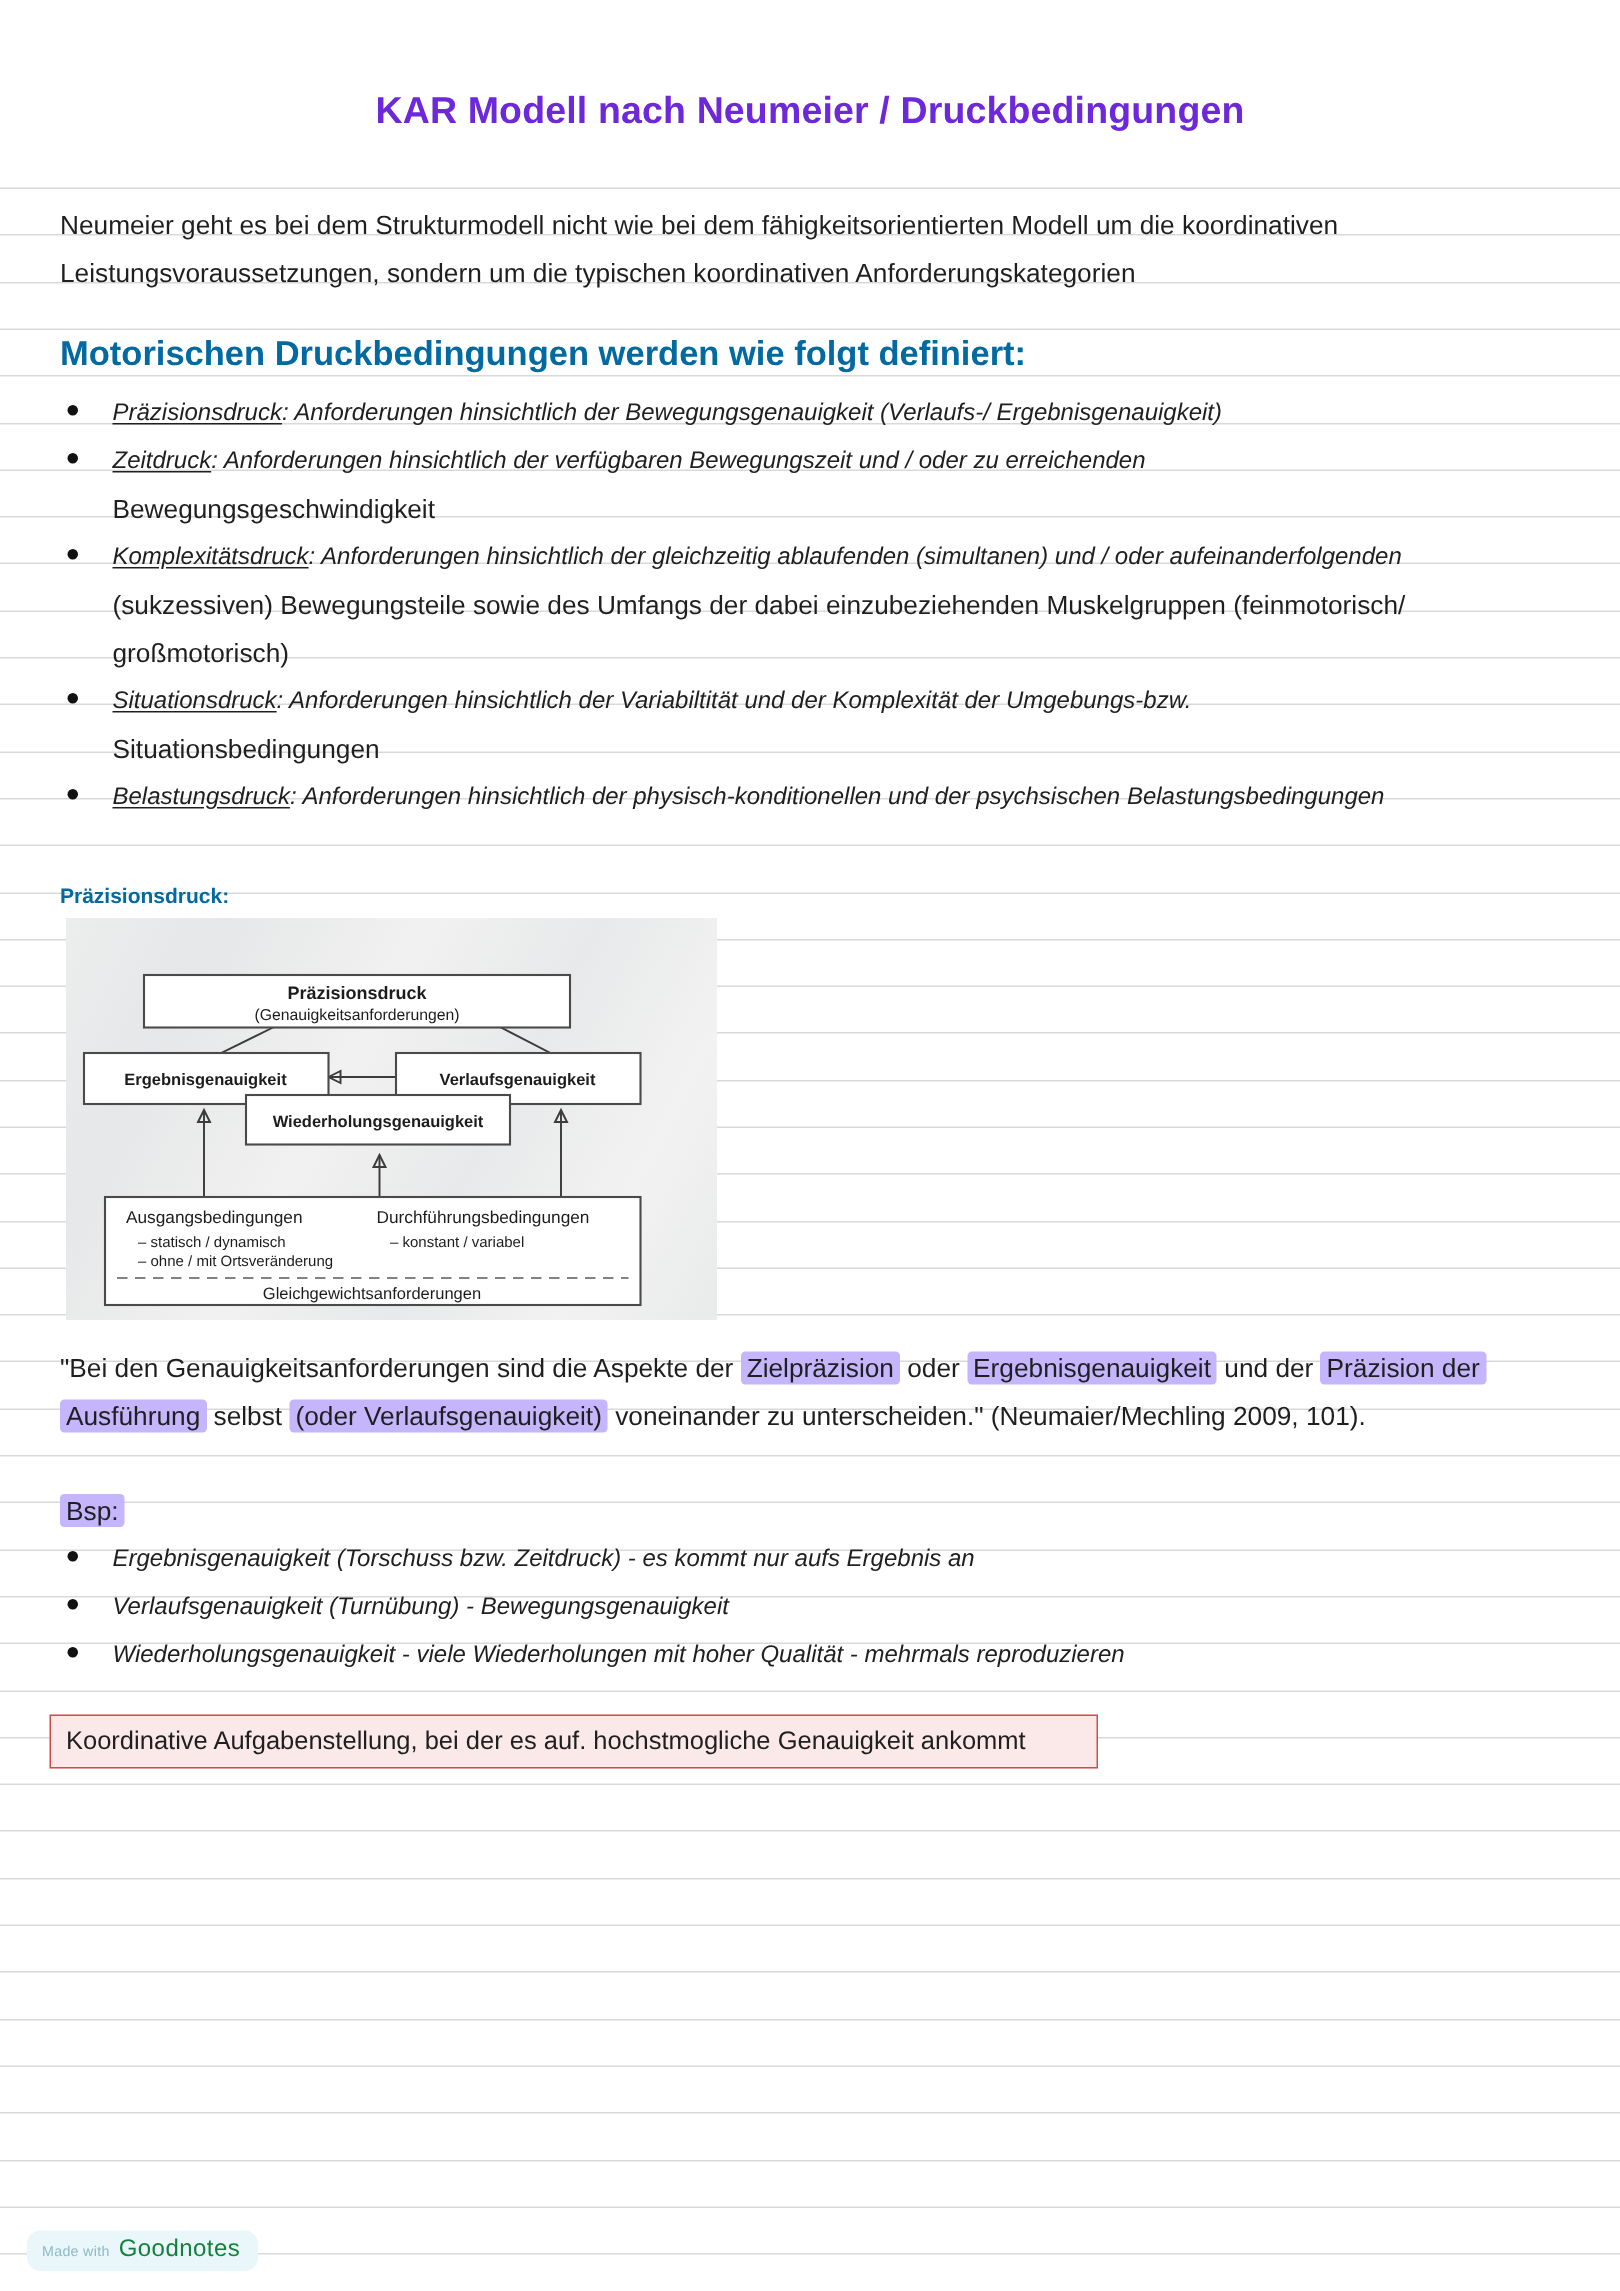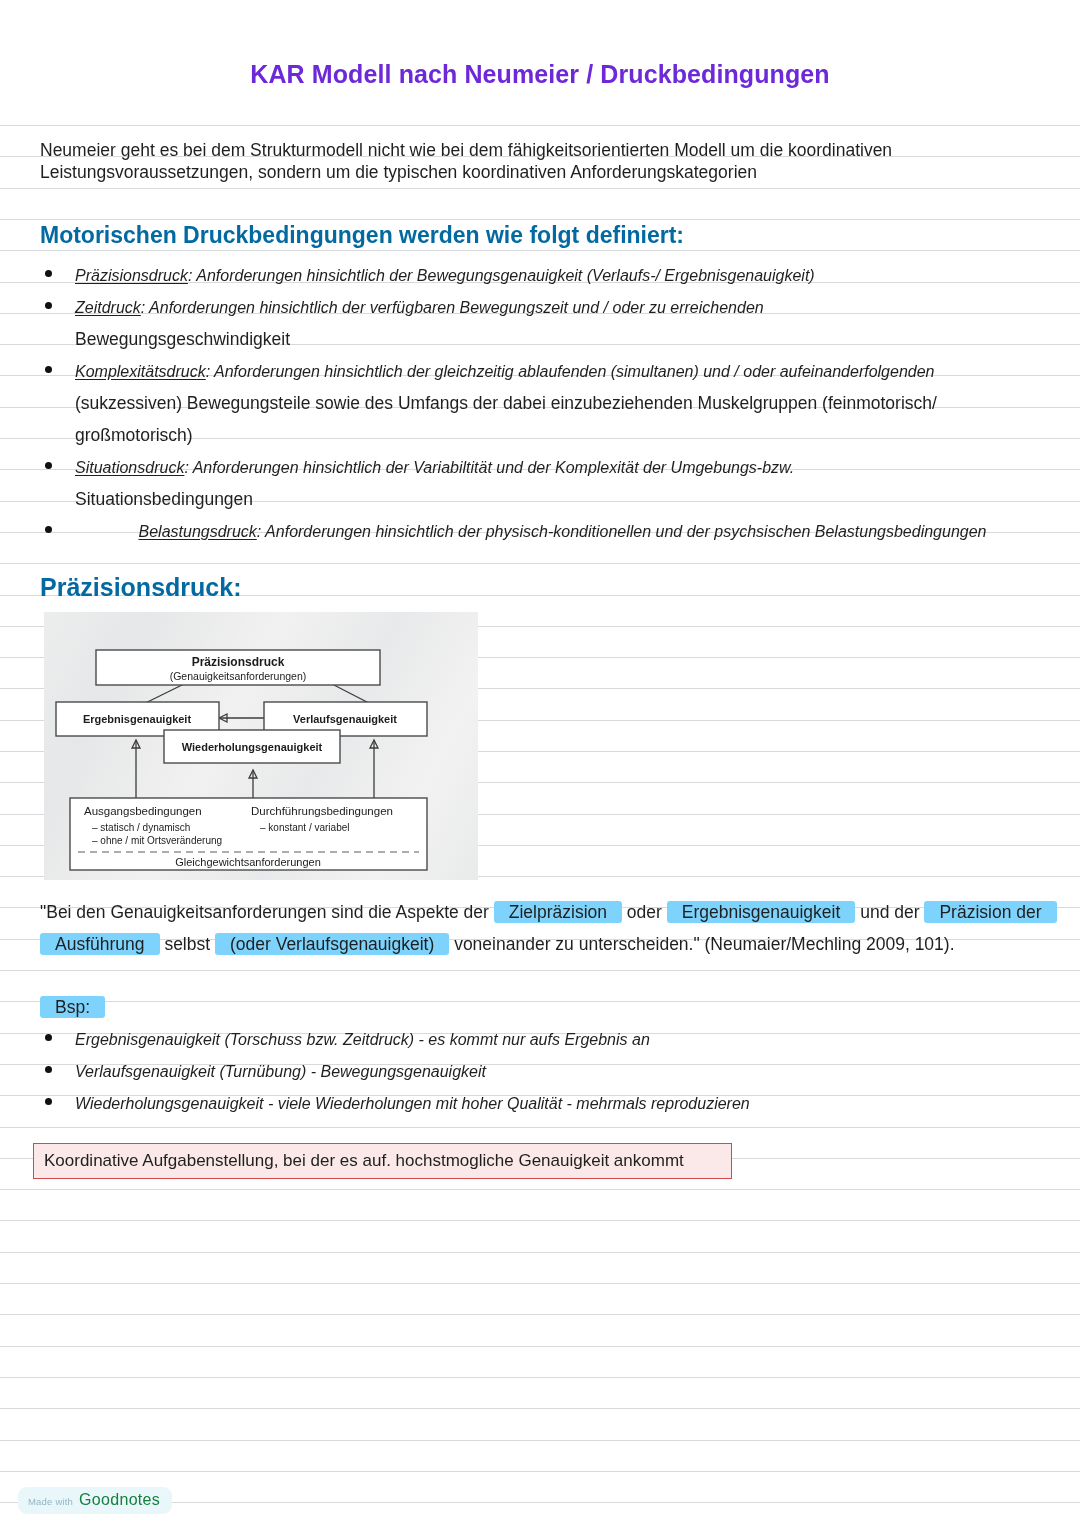--- a/index.html
+++ b/index.html
@@ -53,21 +53,21 @@
     letter-spacing: .1px;
     color: #6d28d9;
   }
   .h2 {
     left: 40px;
     font-size: 23px;
     font-weight: bold;
     color: #0369a1;
   }
   .h2.def { top: 222px; }
-  .h2.praez { top: 573px; font-size: 25px; }
+  .h2.praez { top: 589px; font-size: 14px; }
 
   
   .para-line {
     left: 40px;
     font-size: 17.5px;
     line-height: 31.3px;
     color: #1f1f1f;
     white-space: nowrap;
   }
 
@@ -98,23 +98,23 @@
     left: 75px;
     font-size: 17.5px;
     line-height: 31.3px;
     color: #1f1f1f;
     white-space: nowrap;
   }
   .u { text-decoration: underline; text-underline-offset: 2px; }
 
   
   .hl {
-    background: #7dd3fc;
+    background: #c4b5fd;
     border-radius: 3px;
-    padding: 1px 15px;
+    padding: 1px 4px;
     box-decoration-break: clone;
     -webkit-box-decoration-break: clone;
   }
 
   
   .red-box {
     left: 33px;
     top: 1143px;
     width: 699px;
     height: 36px;
@@ -225,21 +225,21 @@
       <div class="rule" style="top: 1440px; background: rgb(215, 217, 220);"></div>
       <div class="rule" style="top: 1471px; background: rgb(215, 217, 220);"></div>
       <div class="rule" style="top: 1502px; background: rgb(215, 217, 220);"></div>
     </div>
 
   <div id="content">
 
     <div class="abs page-title">KAR Modell nach Neumeier / Druckbedingungen</div>
 
     <div class="abs para-line" style="top:135px;">Neumeier geht es bei dem Strukturmodell nicht wie bei dem fähigkeitsorientierten Modell um die koordinativen</div>
-    <div class="abs para-line" style="top:157px;">Leistungsvoraussetzungen, sondern um die typischen koordinativen Anforderungskategorien</div>
+    <div class="abs para-line" style="top:167px;">Leistungsvoraussetzungen, sondern um die typischen koordinativen Anforderungskategorien</div>
 
     <div class="abs h2 def">Motorischen Druckbedingungen werden wie folgt definiert:</div>
 
     <div class="abs bullet-row" style="top:260px;">
       <span class="dot"></span>
       <span class="bullet-text"><span class="u">Präzisionsdruck</span><span>: Anforderungen hinsichtlich der Bewegungsgenauigkeit (Verlaufs-/ Ergebnisgenauigkeit)</span></span>
     </div>
 
     <div class="abs bullet-row" style="top:292px;">
       <span class="dot"></span>
@@ -253,21 +253,21 @@
     </div>
     <div class="abs cont-text" style="top:388px;">(sukzessiven) Bewegungsteile sowie des Umfangs der dabei einzubeziehenden Muskelgruppen (feinmotorisch/</div>
     <div class="abs cont-text" style="top:420px;">großmotorisch)</div>
 
     <div class="abs bullet-row" style="top:452px;">
       <span class="dot"></span>
       <span class="bullet-text"><span class="u">Situationsdruck</span><span>: Anforderungen hinsichtlich der Variabiltität und der Komplexität der Umgebungs-bzw.</span></span>
     </div>
     <div class="abs cont-text" style="top:484px;">Situationsbedingungen</div>
 
-    <div class="abs bullet-row" style="top:516px;text-align:center;">
+    <div class="abs bullet-row" style="top:516px;">
       <span class="dot"></span>
       <span class="bullet-text"><span class="u">Belastungsdruck</span><span>: Anforderungen hinsichtlich der physisch-konditionellen und der psychsischen Belastungsbedingungen</span></span>
     </div>
 
     <div class="abs h2 praez">Präzisionsdruck:</div>
 
     <div class="abs figure">
       <svg width="434" height="268" viewBox="0 0 434 268" xmlns="http://www.w3.org/2000/svg">
 
         <path class="dg-line" d="M140,72 L73,105"></path>

